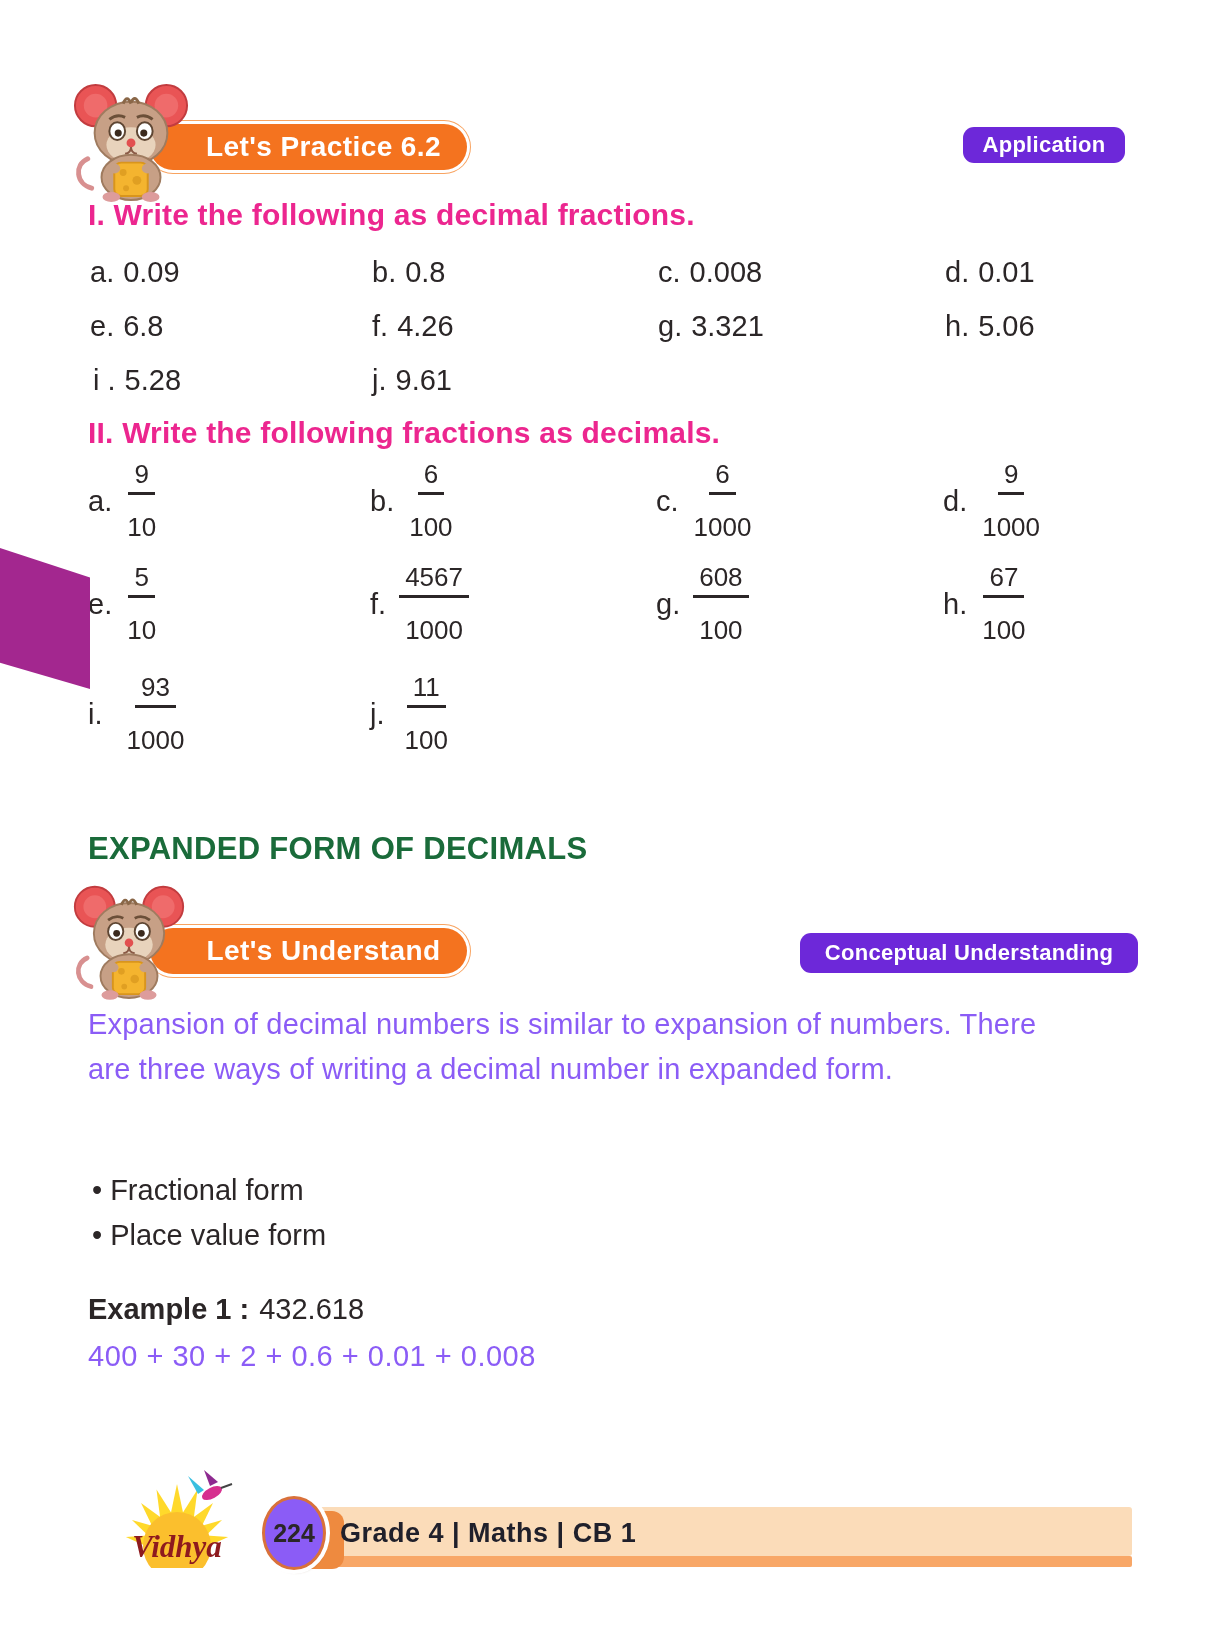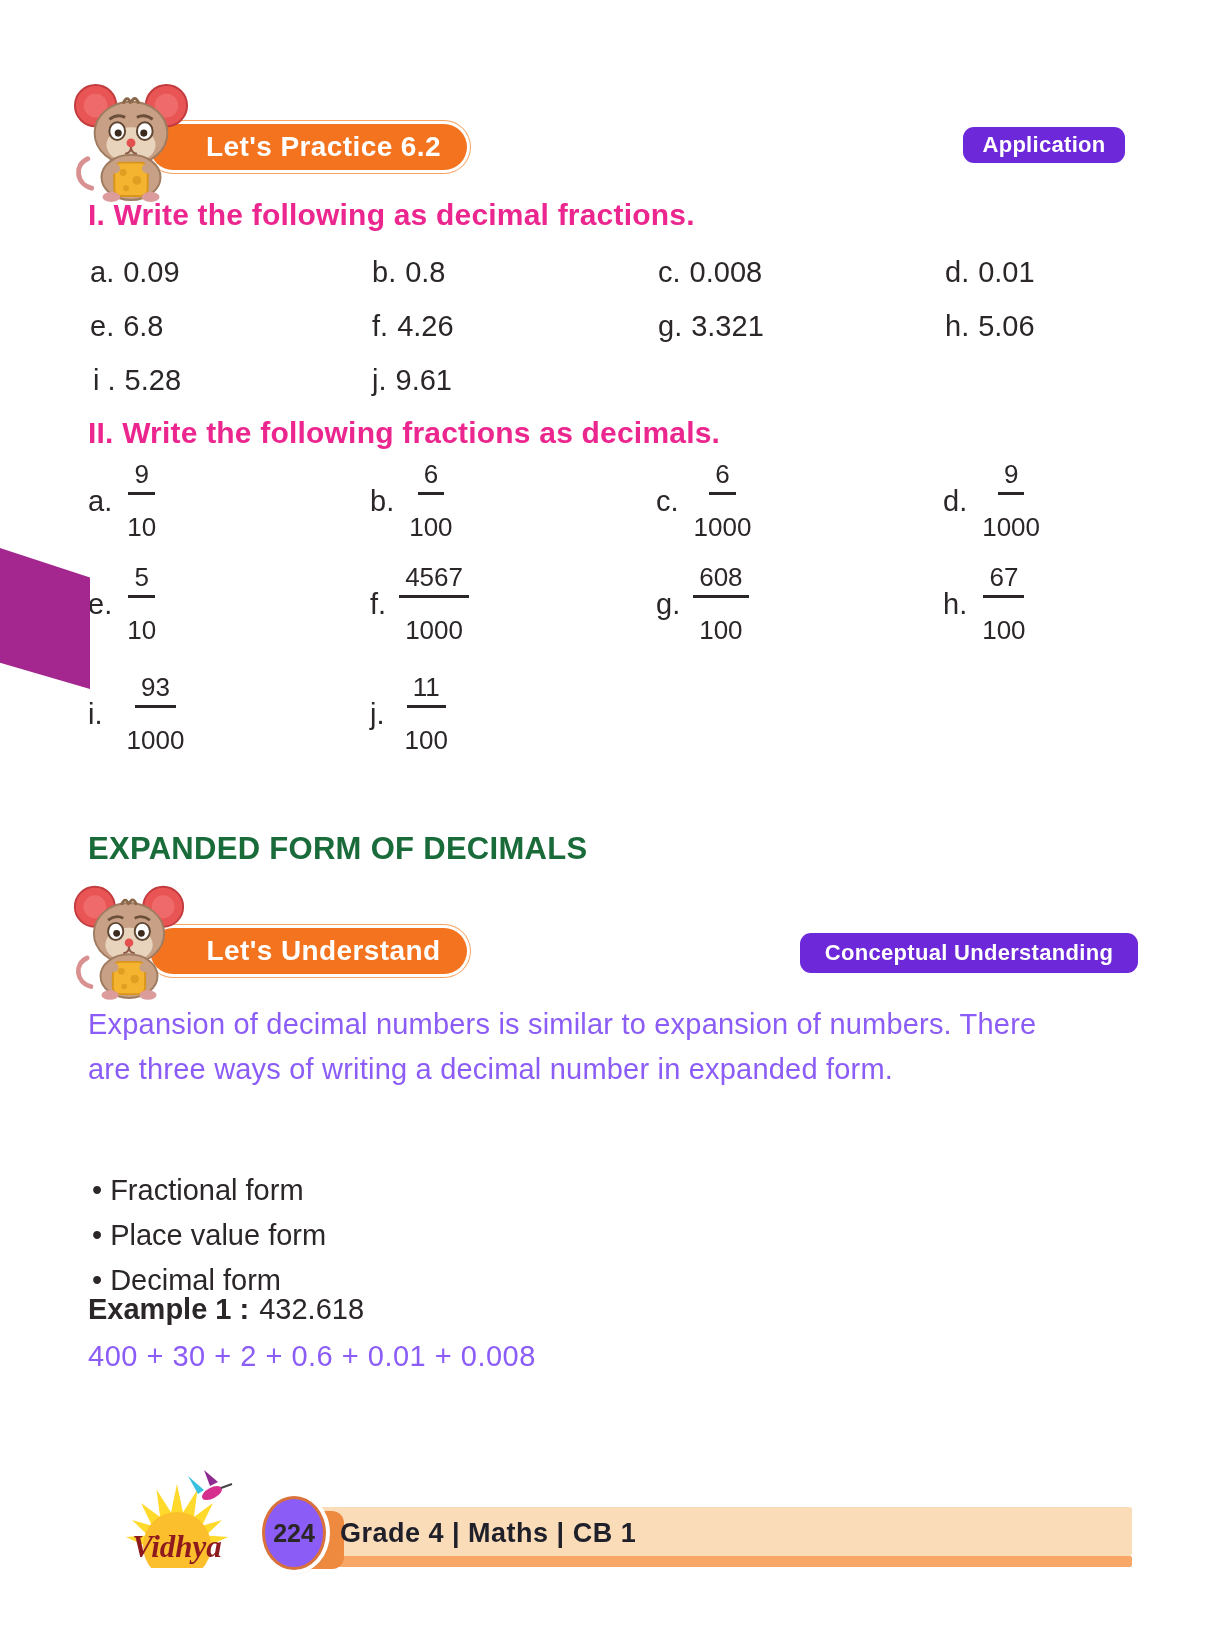--- a/index.html
+++ b/index.html
@@ -235,21 +235,20 @@
   </div>
   <div class="banner" style="left:150px;top:928px;width:287px;height:46px;padding-left:30px;">Let's Understand</div>
   <div class="tag" style="left:800px;top:933px;width:338px;height:40px;">Conceptual Understanding</div>
 
   <div class="para-line" style="left:88px;top:1008px;">Expansion of decimal numbers is similar to expansion of numbers. There</div>
   <div class="para-line" style="left:88px;top:1053px;">are three ways of writing a decimal number in expanded form.</div>
 
   <ul class="bullets">
     <li>Fractional form</li>
     <li>Place value form</li>
-    <li>Decimal form</li>
   </ul>
 
   <div class="example-line" style="left:88px;top:1293px;">
     <span class="lbl">Example 1 :</span>
     <span>432.618</span>
   </div>
   <div class="para-line" style="left:88px;top:1340px;letter-spacing:.5px;">400 + 30 + 2 + 0.6 + 0.01 + 0.008</div>
 
   <div class="footer-bar"></div>
   <div class="footer-strip"></div>

